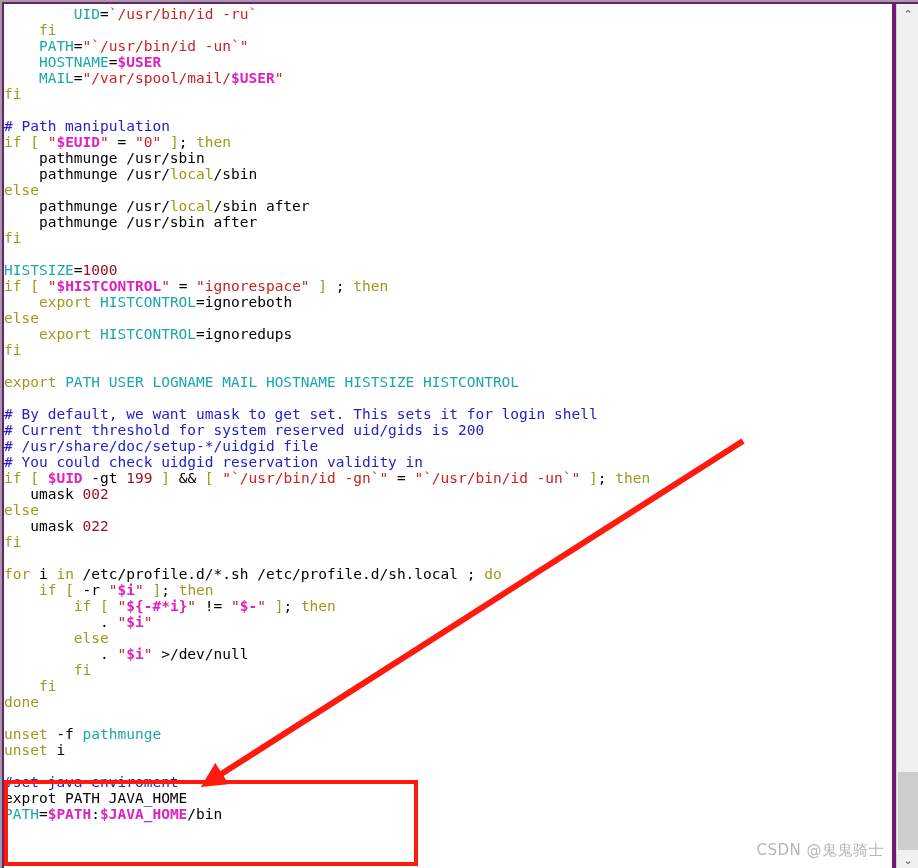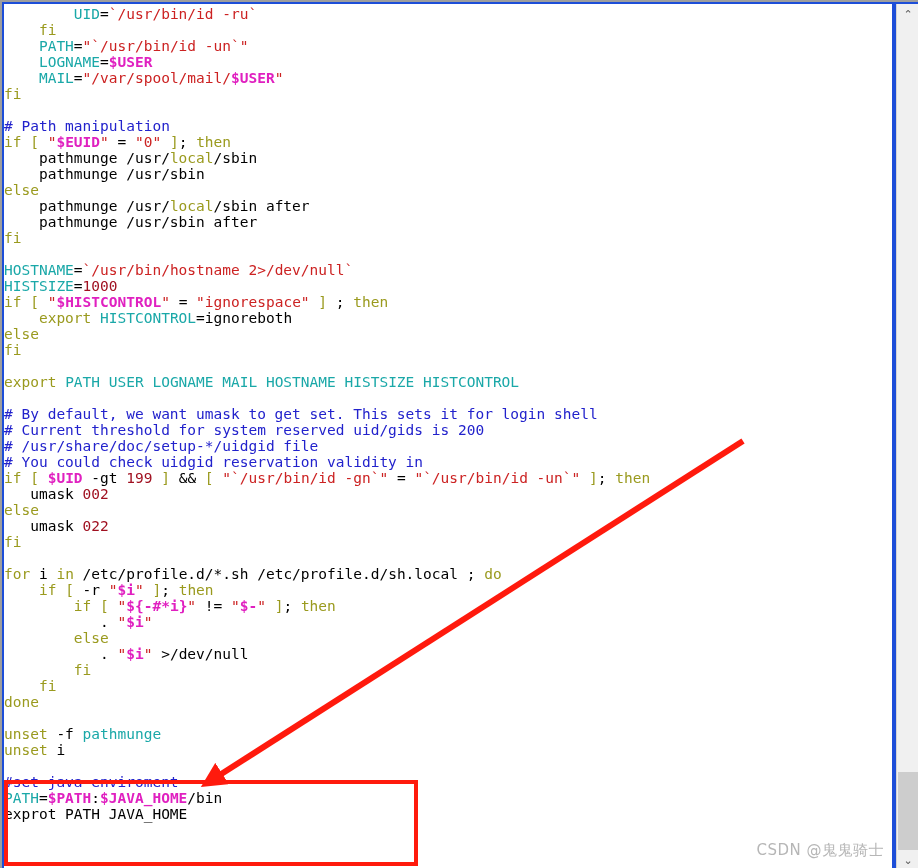--- a/index.html
+++ b/index.html
@@ -11,21 +11,21 @@
     font-family: "DejaVu Sans Mono", "Liberation Mono", monospace;
     overflow: hidden;
     position: relative;
   }
 
   
   #editor-frame {
     position: absolute;
     left: 0; top: 0;
     width: 918px; height: 868px;
-    background: #1d4ed8;
+    background: #701a75;
     box-sizing: border-box;
     border-top: 2px solid #9e9e9e;
     border-left: 2px solid #9e9e9e;
   }
 
   
   #code-area {
     position: absolute;
     left: 2px; top: 2px;
     width: 888px;
@@ -107,38 +107,38 @@
 </style>
 </head>
 <body>
 
 <div id="editor-frame">
 
   <div id="code-area">
       <div class="code-line"><span class="t-plain">        </span><span class="t-var">UID</span><span class="t-op">=</span><span class="t-str">`/usr/bin/id -ru`</span></div>
       <div class="code-line"><span class="t-plain">    </span><span class="t-kw">fi</span></div>
       <div class="code-line"><span class="t-plain">    </span><span class="t-var">PATH</span><span class="t-op">=</span><span class="t-str">"`/usr/bin/id -un`"</span></div>
-      <div class="code-line"><span class="t-plain">    </span><span class="t-var">LOGNAME</span><span class="t-op">=</span><span class="t-dollar">$USER</span></div>
+      <div class="code-line"><span class="t-plain">    </span><span class="t-var">HOSTNAME</span><span class="t-op">=</span><span class="t-dollar">$USER</span></div>
       <div class="code-line"><span class="t-plain">    </span><span class="t-var">MAIL</span><span class="t-op">=</span><span class="t-str">"/var/spool/mail/</span><span class="t-dollar">$USER</span><span class="t-str">"</span></div>
       <div class="code-line"><span class="t-kw">fi</span></div>
       <div class="code-line blank"><span class="t-plain"></span></div>
       <div class="code-line"><span class="t-cmt"># Path manipulation</span></div>
       <div class="code-line"><span class="t-kw">if</span><span class="t-plain"> </span><span class="t-kw">[</span><span class="t-plain"> </span><span class="t-str">"</span><span class="t-dollar">$EUID</span><span class="t-str">"</span><span class="t-plain"> = </span><span class="t-str">"0"</span><span class="t-plain"> </span><span class="t-kw">]</span><span class="t-plain">; </span><span class="t-kw">then</span></div>
+      <div class="code-line"><span class="t-plain">    pathmunge /usr/sbin</span></div>
       <div class="code-line"><span class="t-plain">    pathmunge /usr/</span><span class="t-path">local</span><span class="t-plain">/sbin</span></div>
-      <div class="code-line"><span class="t-plain">    pathmunge /usr/sbin</span></div>
       <div class="code-line"><span class="t-kw">else</span></div>
       <div class="code-line"><span class="t-plain">    pathmunge /usr/</span><span class="t-path">local</span><span class="t-plain">/sbin after</span></div>
       <div class="code-line"><span class="t-plain">    pathmunge /usr/sbin after</span></div>
       <div class="code-line"><span class="t-kw">fi</span></div>
       <div class="code-line blank"><span class="t-plain"></span></div>
-      <div class="code-line"><span class="t-var">HOSTNAME</span><span class="t-op">=</span><span class="t-str">`/usr/bin/hostname 2&gt;/dev/null`</span></div>
       <div class="code-line"><span class="t-var">HISTSIZE</span><span class="t-op">=</span><span class="t-num">1000</span></div>
       <div class="code-line"><span class="t-kw">if</span><span class="t-plain"> </span><span class="t-kw">[</span><span class="t-plain"> </span><span class="t-str">"</span><span class="t-dollar">$HISTCONTROL</span><span class="t-str">"</span><span class="t-plain"> = </span><span class="t-str">"ignorespace"</span><span class="t-plain"> </span><span class="t-kw">]</span><span class="t-plain"> ; </span><span class="t-kw">then</span></div>
       <div class="code-line"><span class="t-plain">    </span><span class="t-kw">export</span><span class="t-plain"> </span><span class="t-var">HISTCONTROL</span><span class="t-op">=</span><span class="t-plain">ignoreboth</span></div>
       <div class="code-line"><span class="t-kw">else</span></div>
+      <div class="code-line"><span class="t-plain">    </span><span class="t-kw">export</span><span class="t-plain"> </span><span class="t-var">HISTCONTROL</span><span class="t-op">=</span><span class="t-plain">ignoredups</span></div>
       <div class="code-line"><span class="t-kw">fi</span></div>
       <div class="code-line blank"><span class="t-plain"></span></div>
       <div class="code-line"><span class="t-kw">export</span><span class="t-plain"> </span><span class="t-var">PATH USER LOGNAME MAIL HOSTNAME HISTSIZE HISTCONTROL</span></div>
       <div class="code-line blank"><span class="t-plain"></span></div>
       <div class="code-line"><span class="t-cmt"># By default, we want umask to get set. This sets it for login shell</span></div>
       <div class="code-line"><span class="t-cmt"># Current threshold for system reserved uid/gids is 200</span></div>
       <div class="code-line"><span class="t-cmt"># /usr/share/doc/setup-*/uidgid file</span></div>
       <div class="code-line"><span class="t-cmt"># You could check uidgid reservation validity in</span></div>
       <div class="code-line"><span class="t-kw">if</span><span class="t-plain"> </span><span class="t-kw">[</span><span class="t-plain"> </span><span class="t-dollar">$UID</span><span class="t-plain"> -gt </span><span class="t-num">199</span><span class="t-plain"> </span><span class="t-kw">]</span><span class="t-plain"> </span><span class="t-op">&amp;&amp;</span><span class="t-plain"> </span><span class="t-kw">[</span><span class="t-plain"> </span><span class="t-str">"`/usr/bin/id -gn`"</span><span class="t-plain"> = </span><span class="t-str">"`/usr/bin/id -un`"</span><span class="t-plain"> </span><span class="t-kw">]</span><span class="t-plain">; </span><span class="t-kw">then</span></div>
       <div class="code-line"><span class="t-plain">   umask </span><span class="t-num">002</span></div>
@@ -153,22 +153,22 @@
       <div class="code-line"><span class="t-plain">        </span><span class="t-kw">else</span></div>
       <div class="code-line"><span class="t-plain">           . </span><span class="t-str">"</span><span class="t-dollar">$i</span><span class="t-str">"</span><span class="t-plain"> &gt;/dev/null</span></div>
       <div class="code-line"><span class="t-plain">        </span><span class="t-kw">fi</span></div>
       <div class="code-line"><span class="t-plain">    </span><span class="t-kw">fi</span></div>
       <div class="code-line"><span class="t-kw">done</span></div>
       <div class="code-line blank"><span class="t-plain"></span></div>
       <div class="code-line"><span class="t-kw">unset</span><span class="t-plain"> -f </span><span class="t-var">pathmunge</span></div>
       <div class="code-line"><span class="t-kw">unset</span><span class="t-plain"> i</span></div>
       <div class="code-line blank"><span class="t-plain"></span></div>
       <div class="code-line"><span class="t-cmt">#set java enviroment</span></div>
+      <div class="code-line"><span class="t-plain">exprot PATH JAVA_HOME</span></div>
       <div class="code-line"><span class="t-var">PATH</span><span class="t-op">=</span><span class="t-dollar">$PATH</span><span class="t-plain">:</span><span class="t-dollar">$JAVA_HOME</span><span class="t-plain">/bin</span></div>
-      <div class="code-line"><span class="t-plain">exprot PATH JAVA_HOME</span></div>
     </div>
 
   <svg id="annotation-layer" width="918" height="868" viewBox="0 0 918 868">
     <defs>
       <marker id="arrowhead" markerWidth="4.2" markerHeight="4.2" refX="1.4" refY="2.1" orient="auto" markerUnits="strokeWidth">
         <polygon points="0,0 4.2,2.1 0,4.2" fill="#ff1a0d"></polygon>
       </marker>
     </defs>
     <line id="callout-arrow" stroke="#ff1a0d" stroke-width="6" marker-end="url(#arrowhead)" x1="741" y1="439" x2="213" y2="776"></line>
     <rect id="callout-box" fill="none" stroke="#ff1a0d" stroke-width="4" x="4" y="780" width="410" height="82"></rect>

